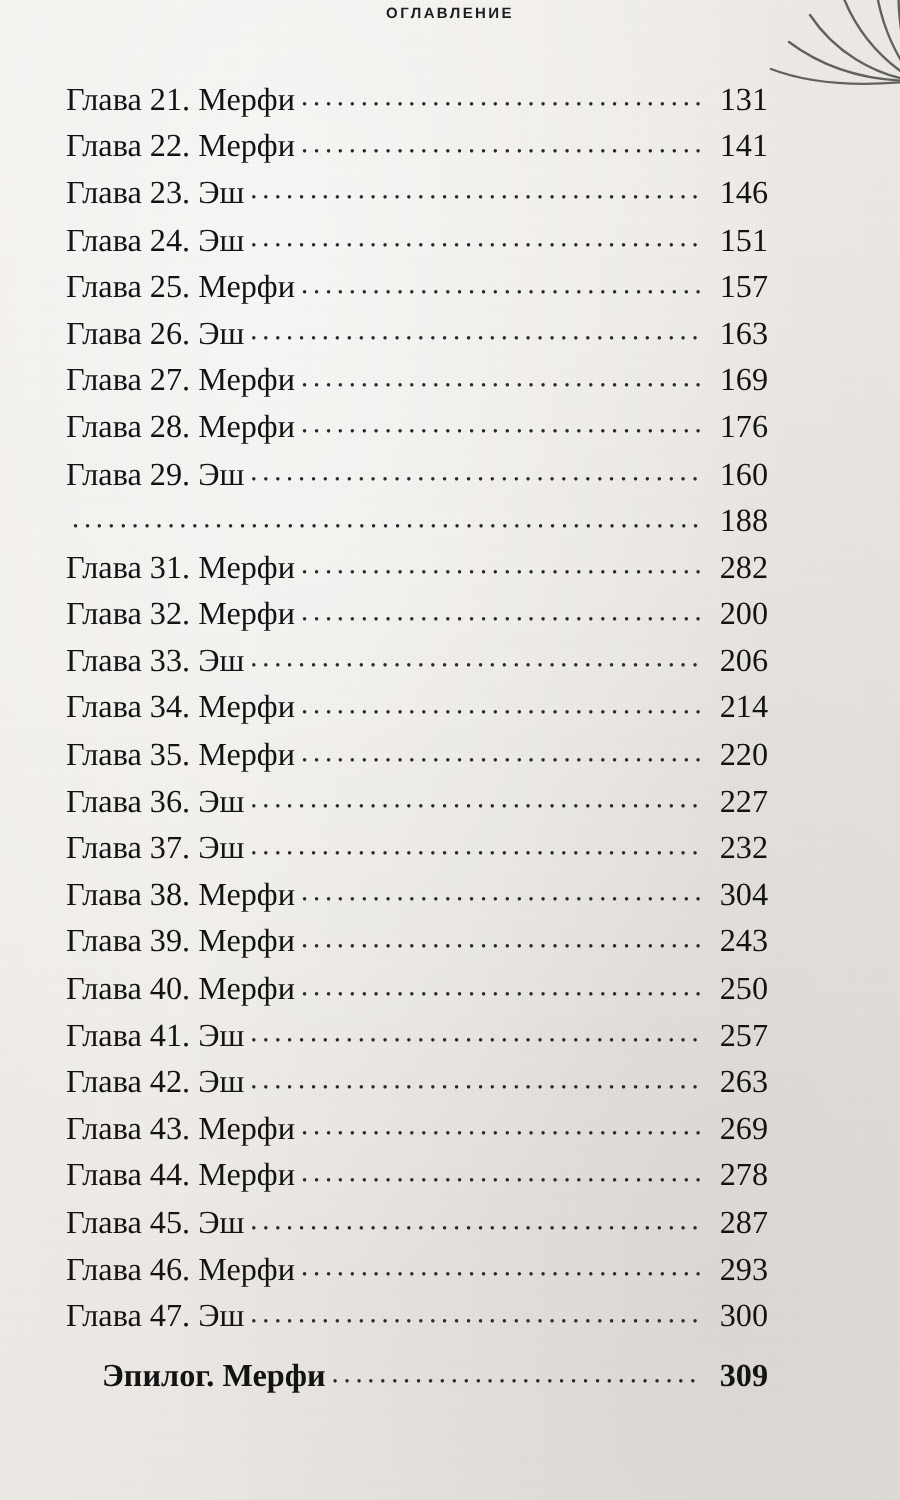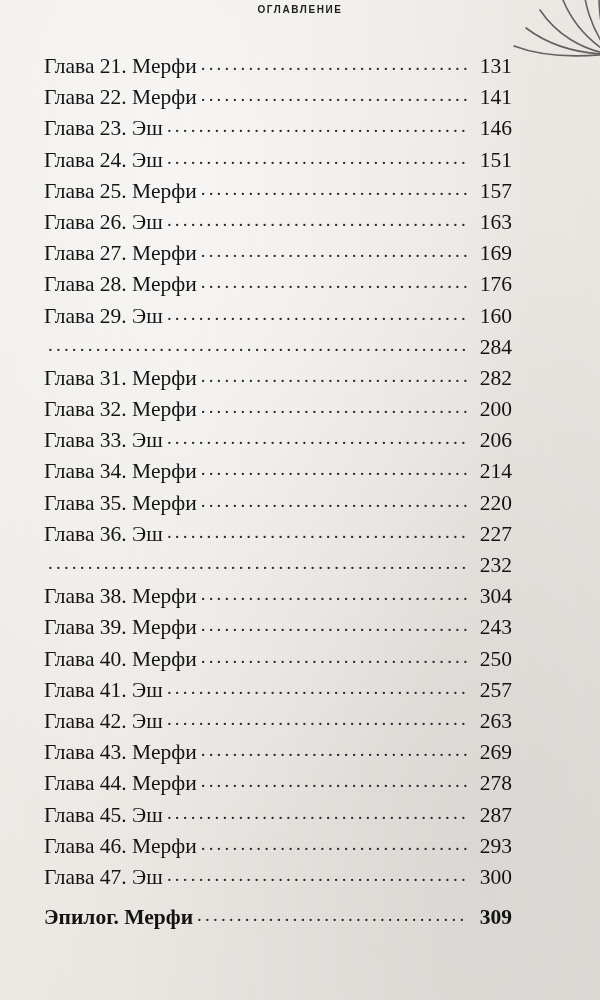--- a/index.html
+++ b/index.html
@@ -67,20 +67,21 @@
   .toc-row {
     display: flex;
     align-items: baseline;
     padding: 0 88px 0 44px;
     height: 31.2px;
     color: #131313;
     font-size: 21.5px;
   }
   .toc-row.epilog {
     margin-top: 9px;
+    margin-left: 24px;
   }
   .toc-row.epilog .title { font-weight: bold; }
   .toc-row.epilog .page-no { font-weight: bold; }
 
   .title {
     white-space: nowrap;
   }
   .leader {
     flex: 1 1 auto;
     margin: 0 3px 0 4px;
@@ -171,21 +172,21 @@
         <span class="leader">..................................................................</span>
         <span class="page-no">176</span>
       </div>
       <div class="toc-row">
         <span class="title">Глава 29. Эш</span>
         <span class="leader">..................................................................</span>
         <span class="page-no">160</span>
       </div>
       <div class="toc-row">
         <span class="leader">..................................................................</span>
-        <span class="page-no">284</span>
+        <span class="page-no">188</span>
       </div>
       <div class="toc-row">
         <span class="title">Глава 31. Мерфи</span>
         <span class="leader">..................................................................</span>
         <span class="page-no">282</span>
       </div>
       <div class="toc-row">
         <span class="title">Глава 32. Мерфи</span>
         <span class="leader">..................................................................</span>
         <span class="page-no">200</span>
@@ -204,20 +205,21 @@
         <span class="title">Глава 35. Мерфи</span>
         <span class="leader">..................................................................</span>
         <span class="page-no">220</span>
       </div>
       <div class="toc-row">
         <span class="title">Глава 36. Эш</span>
         <span class="leader">..................................................................</span>
         <span class="page-no">227</span>
       </div>
       <div class="toc-row">
+        <span class="title">Глава 37. Эш</span>
         <span class="leader">..................................................................</span>
         <span class="page-no">232</span>
       </div>
       <div class="toc-row">
         <span class="title">Глава 38. Мерфи</span>
         <span class="leader">..................................................................</span>
         <span class="page-no">304</span>
       </div>
       <div class="toc-row">
         <span class="title">Глава 39. Мерфи</span>

